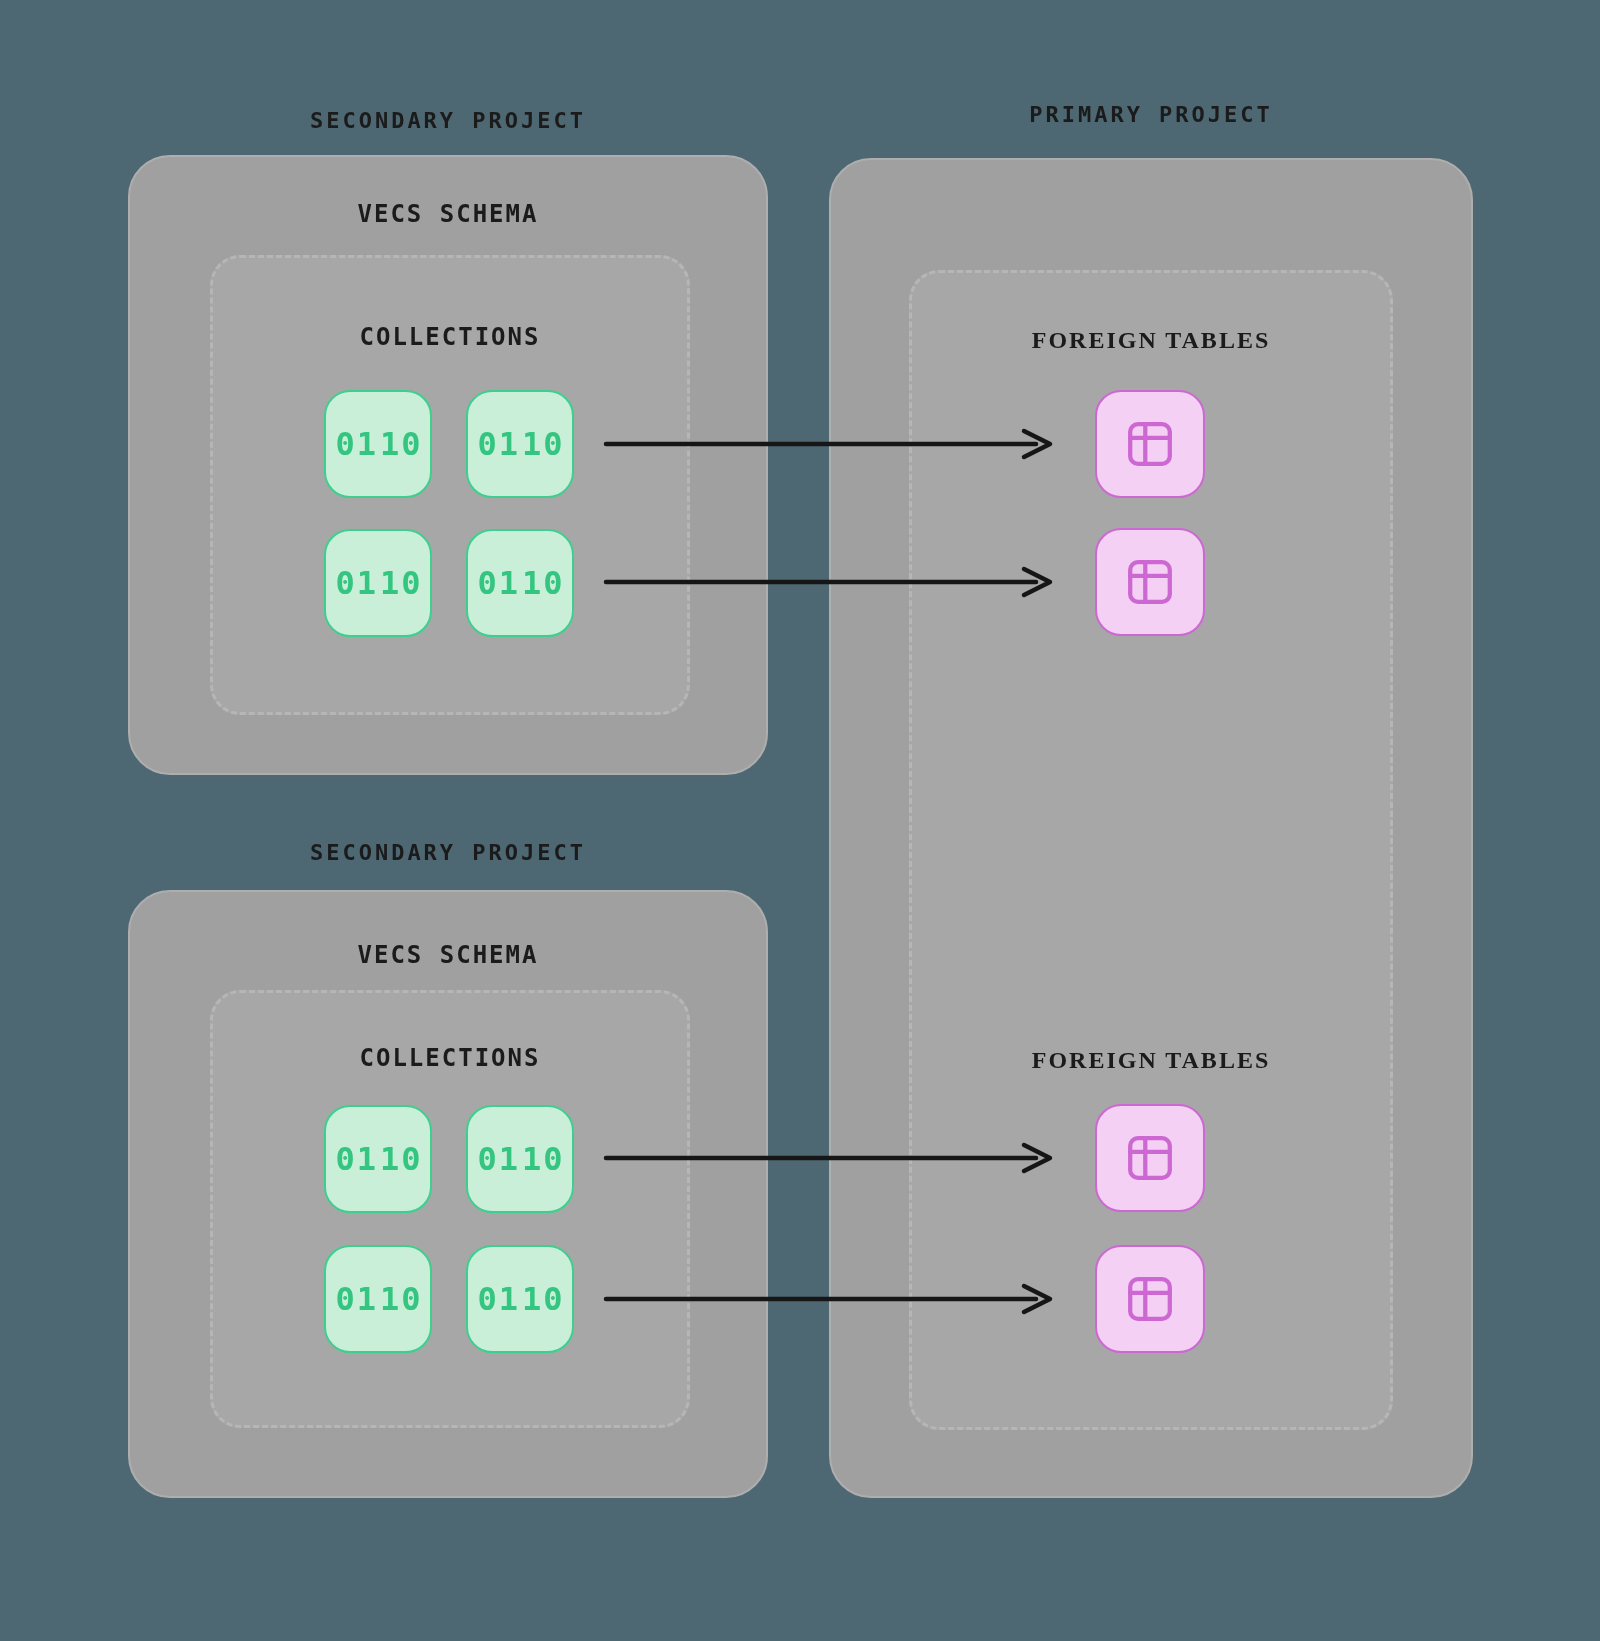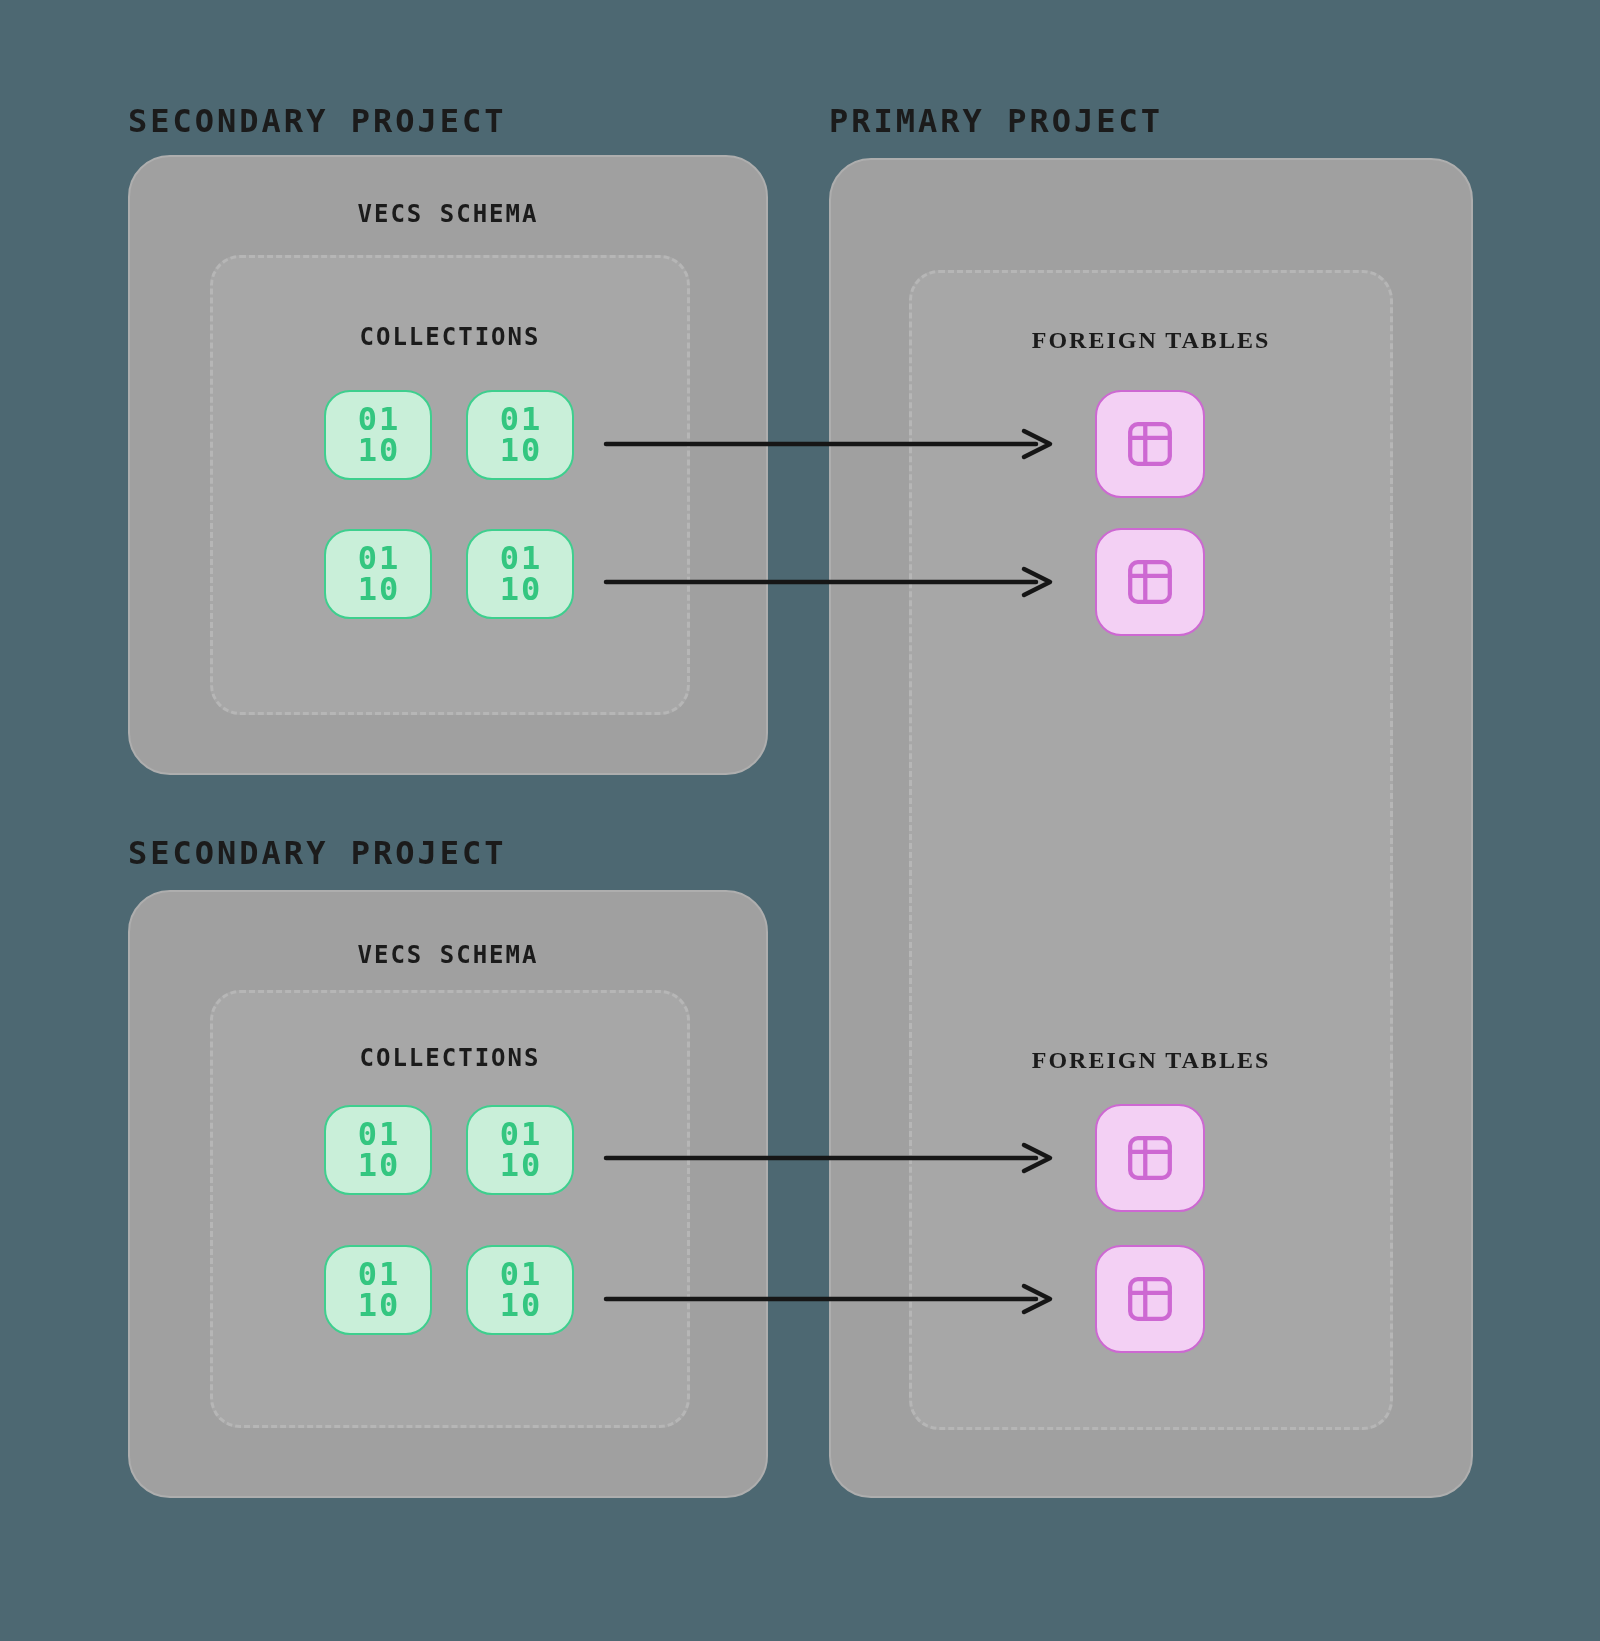--- a/index.html
+++ b/index.html
@@ -10,25 +10,25 @@
   }
   *{box-sizing:border-box; margin:0; padding:0;}
   html,body{background:var(--bg);}
   .canvas{
     position:relative; width:1600px; height:1641px; overflow:hidden;
     background:var(--bg);
     font-family:"DejaVu Sans Mono","Liberation Mono",monospace;
     color:var(--ink);
   }
   .title{
-    position:absolute; font-size:32px; font-weight:bold; letter-spacing:3px;
-    line-height:30px; text-align:left; color:var(--ink); white-space:nowrap;
+    position:absolute; font-size:22px; font-weight:bold; letter-spacing:3px;
+    line-height:30px; text-align:center; color:var(--ink); white-space:nowrap;
   }
   #t-sec-top{left:128px; top:106px; width:640px;}
-  #t-pri    {left:829px; top:106px; width:644px;}
+  #t-pri    {left:829px; top:100px; width:644px;}
   #t-sec-bot{left:128px; top:838px; width:640px;}
 
   .panel{
     position:absolute; background:var(--panel);
     border:2px solid var(--panel-edge); border-radius:42px;
   }
   #panel-sec-top{left:128px; top:155px; width:640px; height:620px;}
   #panel-sec-bot{left:128px; top:890px; width:640px; height:608px;}
   #panel-pri    {left:829px; top:158px; width:644px; height:1340px;}
 
@@ -49,23 +49,23 @@
   #panel-sec-bot .inner{left:80px; top:98px;  width:480px; height:438px;}
   #panel-pri    .inner{left:78px; top:110px; width:484px; height:1160px;font-family:Liberation Serif, serif;}
 
   #panel-sec-top .group-label{top:64px;}
   #panel-sec-bot .group-label{top:50px;}
   #label-ft-top{top:52px;}
   #label-ft-bot{top:772px;}
 
   .chip{position:absolute; border-radius:26px;}
   .chip.green{
-    width:108px; height:90px;
+    width:108px; height:108px;
     background:var(--green-fill); border:2.5px solid var(--green-stroke);
-    display:flex; flex-direction:column; align-items:center; justify-content:center;
+    display:flex; flex-direction:row; align-items:center; justify-content:center;
   }
   .chip.green .bin{
     display:block; font-size:32px; line-height:31px; font-weight:bold;
     letter-spacing:2px; color:var(--green-text); text-indent:2px;
   }
   .c1{left:111px;} .c2{left:253px;}
   #panel-sec-top .r1{top:132px;} #panel-sec-top .r2{top:271px;}
   #panel-sec-bot .r1{top:112px;} #panel-sec-bot .r2{top:252px;}
 
   .chip.pink{

